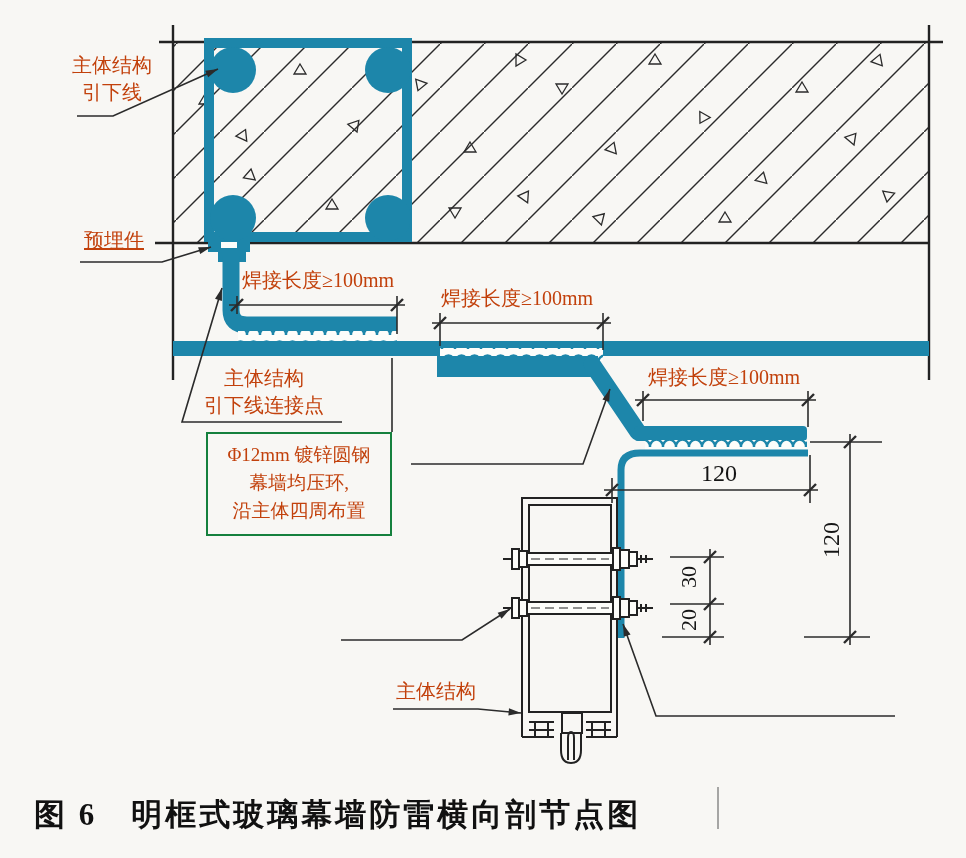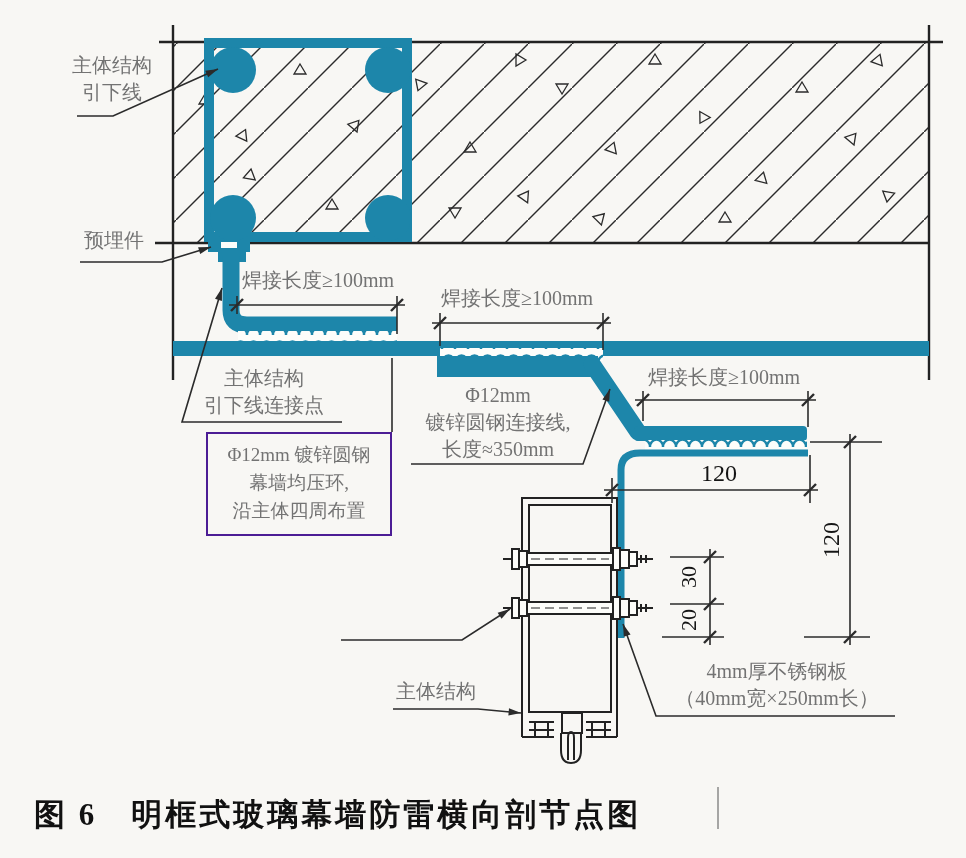--- a/index.html
+++ b/index.html
@@ -9,25 +9,25 @@
   }
   html,body{margin:0;padding:0;}
   body{background:#e9e9e9;font-family:"Liberation Serif","DejaVu Serif",serif;}
   #stage{
     position:relative;width:966px;height:858px;background:var(--bg);
     overflow:hidden;color:#1d1d1d;
   }
   #stage svg{position:absolute;left:0;top:0;}
   .lbl{
     position:absolute;white-space:pre-line;line-height:27px;
-    font-size:20px;color:#737373;
+    font-size:20px;color:#c2410c;
   }
   .ctr{text-align:center;}
   .boxed{
-    border:2px solid #4c1d95;
+    border:2px solid #15803d;
     line-height:28px;padding-top:7px;box-sizing:border-box;
     font-size:19px;
   }
   .dim{
     position:absolute;font-size:24px;color:#151515;
     text-align:center;line-height:24px;
   }
   .rot{transform:rotate(-90deg);}
   #title{
     position:absolute;left:0;width:966px;text-align:left;
@@ -215,44 +215,39 @@
       <polyline points="393,709 478,709 521,713" marker-end="url(#arw)"></polyline>
       <polyline points="895,716 656,716 623,624" marker-end="url(#arw)"></polyline>
     </g>
 
     <line x1="718" y1="787" x2="718" y2="829" stroke="#555" stroke-width="1"></line>
   </svg>
 
   <div class="lbl ctr" style="left:58px;top:52px;width:108px;">主体结构
 引下线</div>
 
-  <div class="lbl" style="left:84px;top:227px;">预埋件</div>
+  <div class="lbl" style="left:84px;top:227px;text-decoration:underline;">预埋件</div>
 
   <div class="lbl" style="left:242px;top:267px;">焊接长度≥100mm</div>
 
   <div class="lbl" style="left:441px;top:285px;">焊接长度≥100mm</div>
 
   <div class="lbl" style="left:648px;top:364px;">焊接长度≥100mm</div>
 
   <div class="lbl ctr" style="left:182px;top:365px;width:164px;">主体结构
 引下线连接点</div>
 
   <div class="lbl ctr boxed" style="left:206px;top:432px;width:186px;height:104px;">Φ12mm 镀锌圆钢
 幕墙均压环,
 沿主体四周布置</div>
 
-  <div class="lbl ctr" style="left:408px;top:382px;width:180px;">Φ12mm
-镀锌圆钢连接线,
-长度≈350mm</div>
 
 
   <div class="lbl" style="left:396px;top:678px;">主体结构</div>
 
-  <div class="lbl ctr" style="left:652px;top:658px;width:250px;">4mm厚不锈钢板
-（40mm宽×250mm长）</div>
 
   <div class="dim" style="left:694px;top:461px;width:50px;">120</div>
 
   <div class="dim rot" style="left:806px;top:528px;width:50px;height:24px;">120</div>
 
   <div class="dim rot" style="left:670px;top:566px;width:36px;height:22px;font-size:22px;">30</div>
 
   <div class="dim rot" style="left:670px;top:609px;width:36px;height:22px;font-size:22px;">20</div>
 
   <div id="title" style="top:794px;">图 6　明框式玻璃幕墙防雷横向剖节点图</div>

